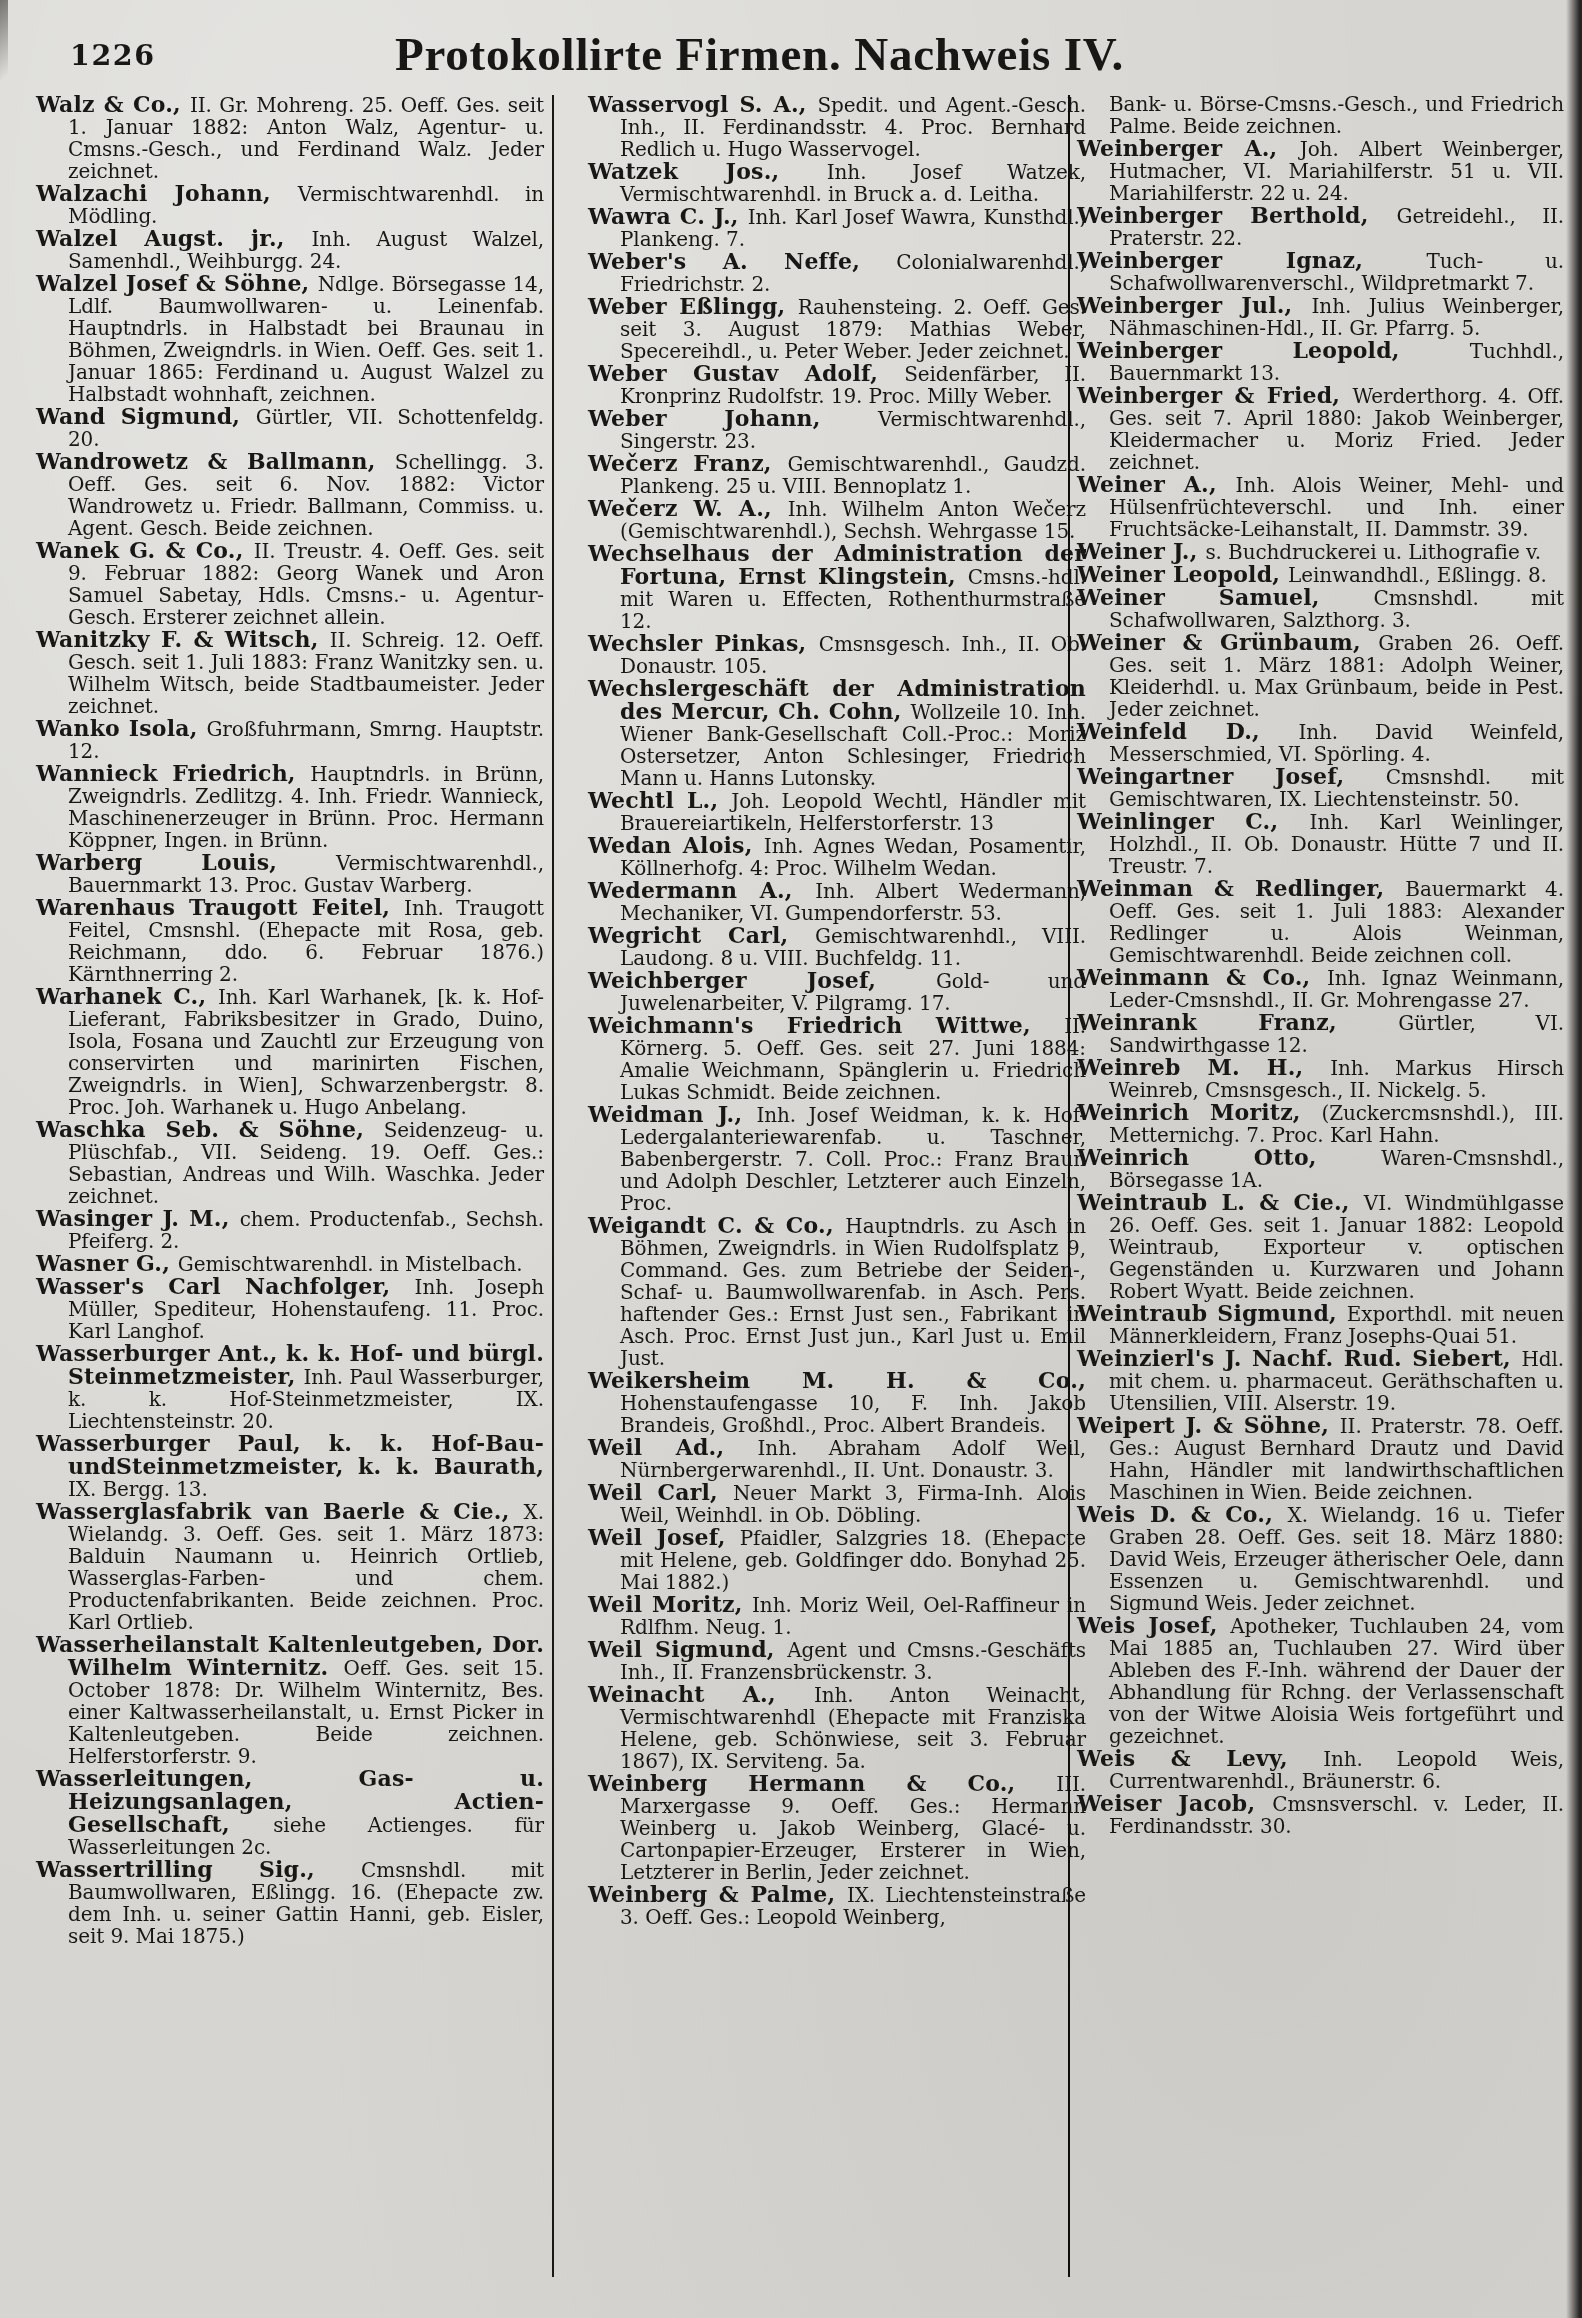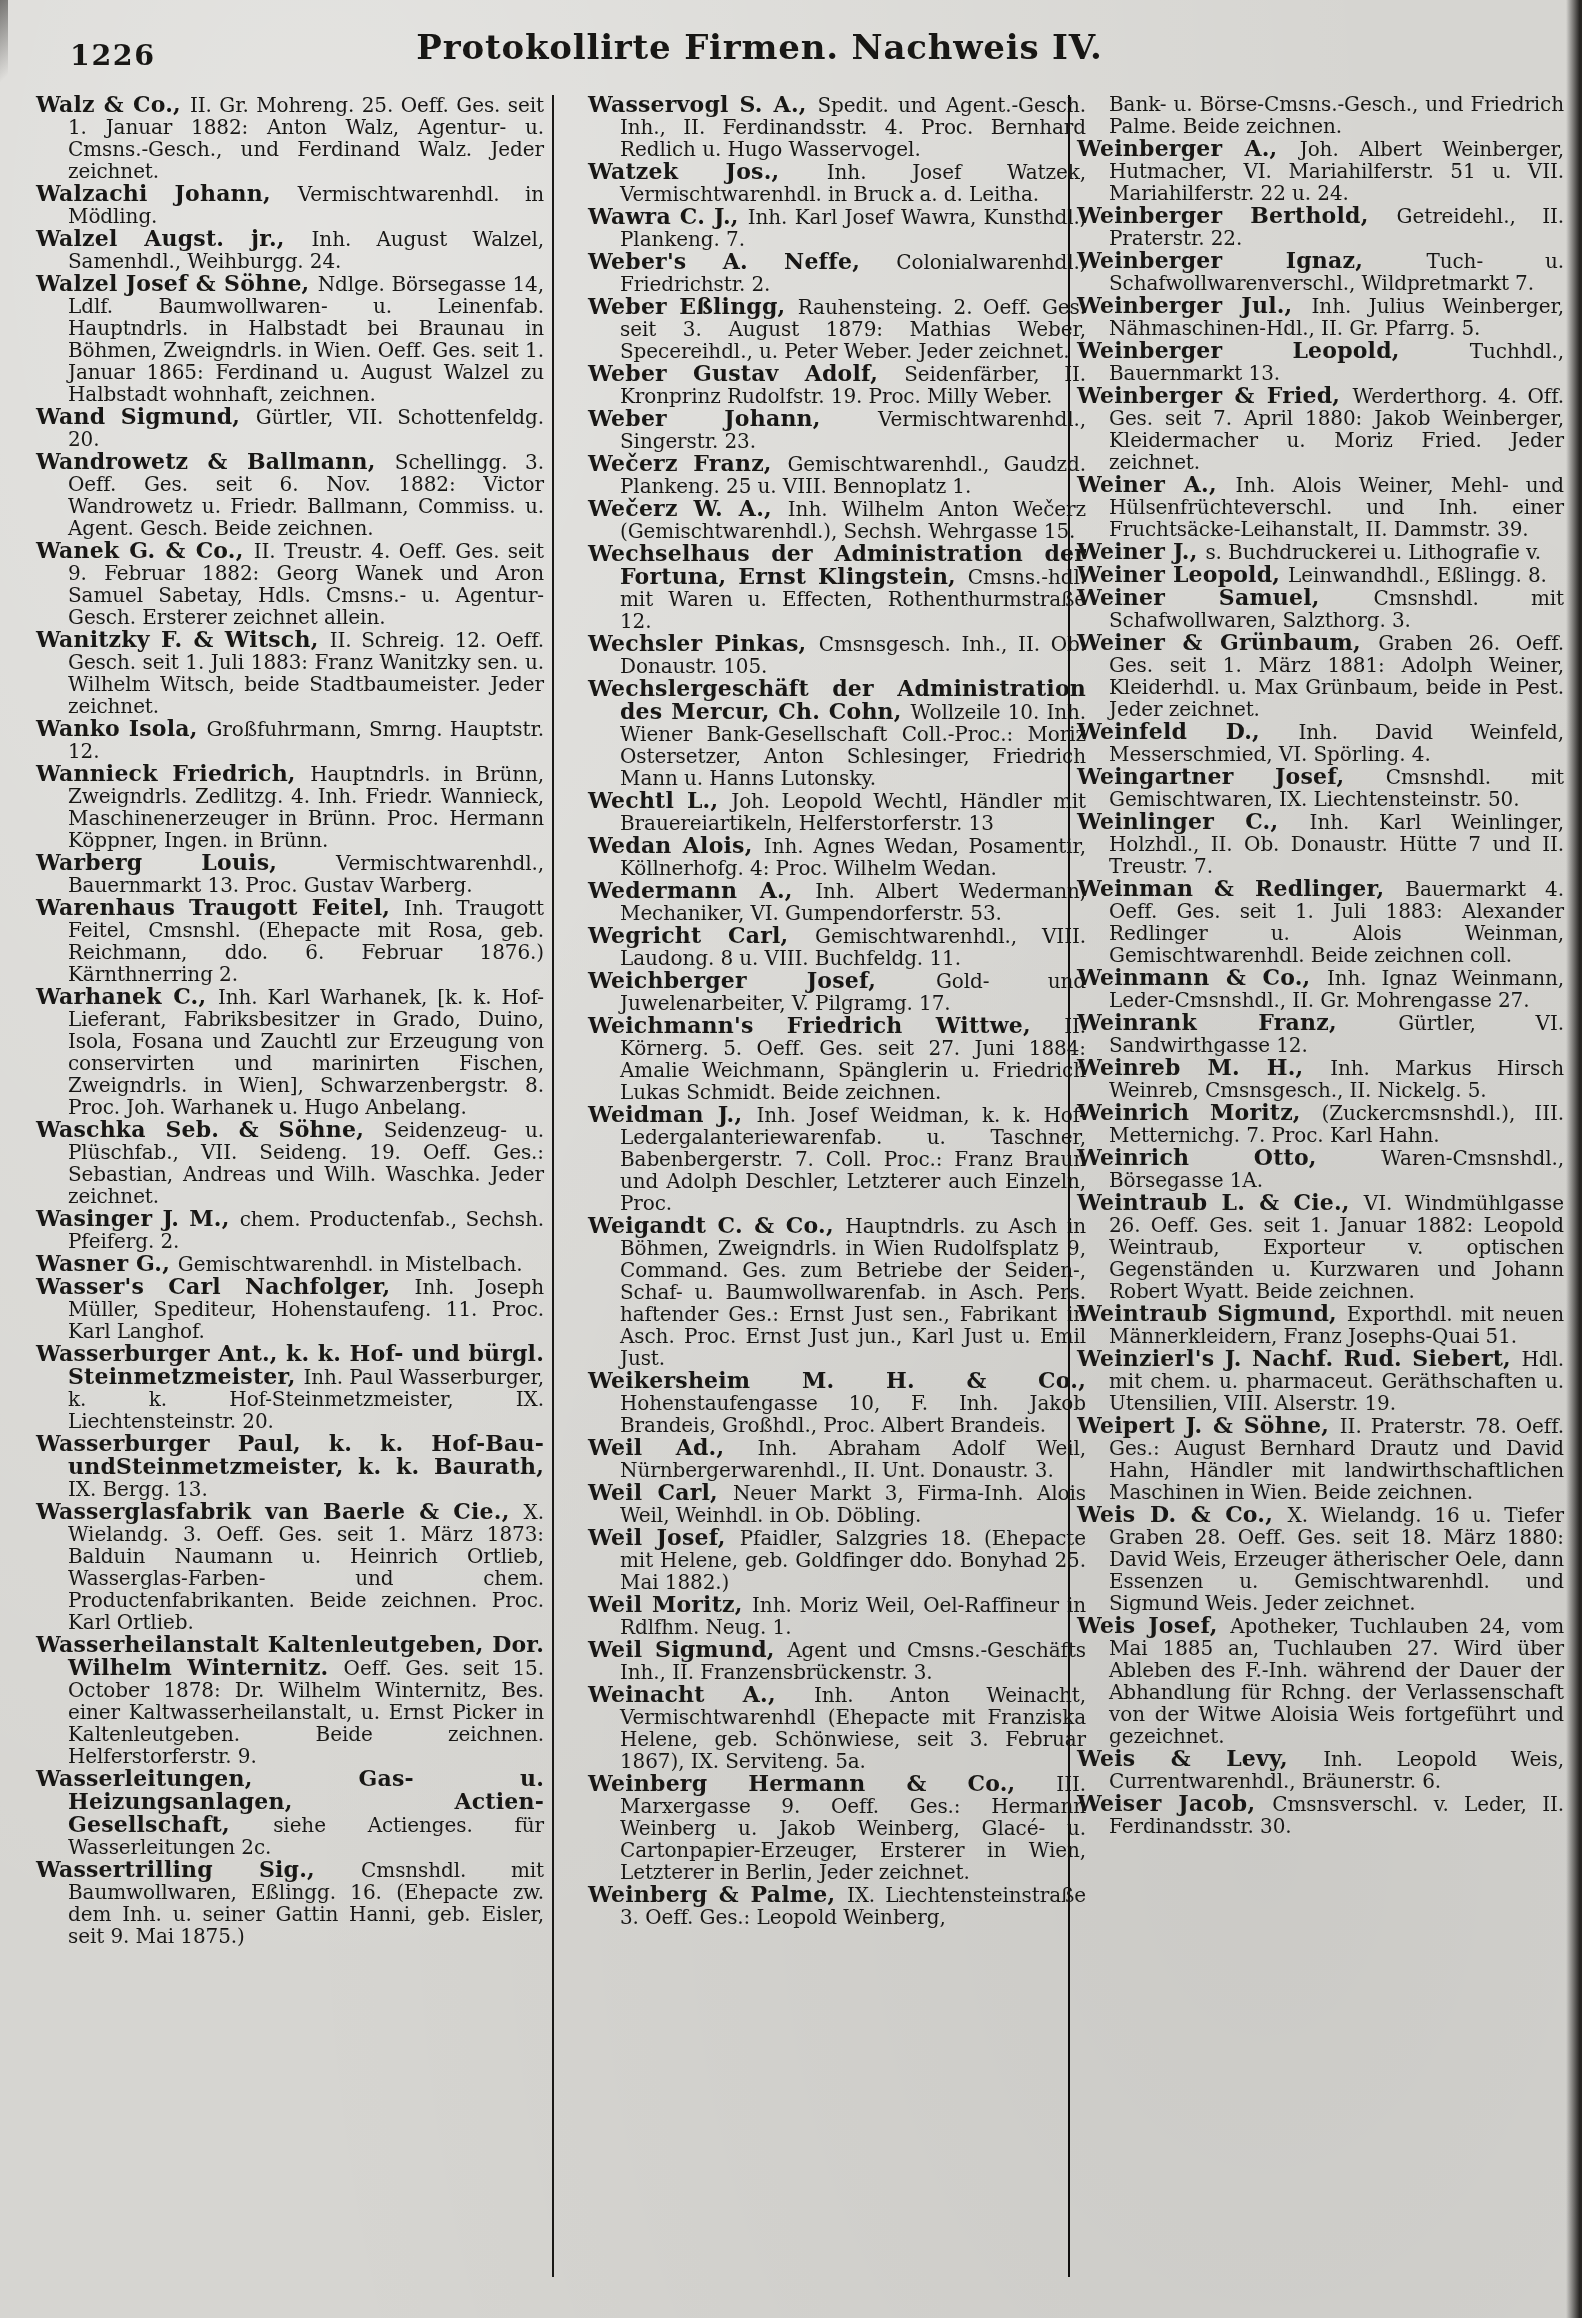--- a/index.html
+++ b/index.html
@@ -28,21 +28,21 @@
     background:linear-gradient(135deg, rgba(30,28,26,0.55), rgba(30,28,26,0) 70%);
   }
   .page-header{position:absolute;left:0;top:27px;width:100%;height:55px;}
   .page-number{
     position:absolute;left:70px;top:11px;
     font-size:28.5px;font-weight:bold;letter-spacing:1.6px;
   }
   .page-title{
     position:absolute;left:0;top:0;width:1519px;
     margin:0;text-align:center;
-    font-size:34px;font-weight:bold;letter-spacing:0.8px;
+    font-size:47px;font-weight:bold;letter-spacing:0.8px;font-family:Liberation Serif, serif;
   }
   .col{
     position:absolute;top:93px;
     font-size:20px;line-height:22px;
     text-align:justify;
     letter-spacing:-0.1px;
   }
   .col1{left:36px;width:508px;}
   .col2{left:576px;width:498px;margin-left:12px;}
   .col3{left:1077px;width:487px;}

